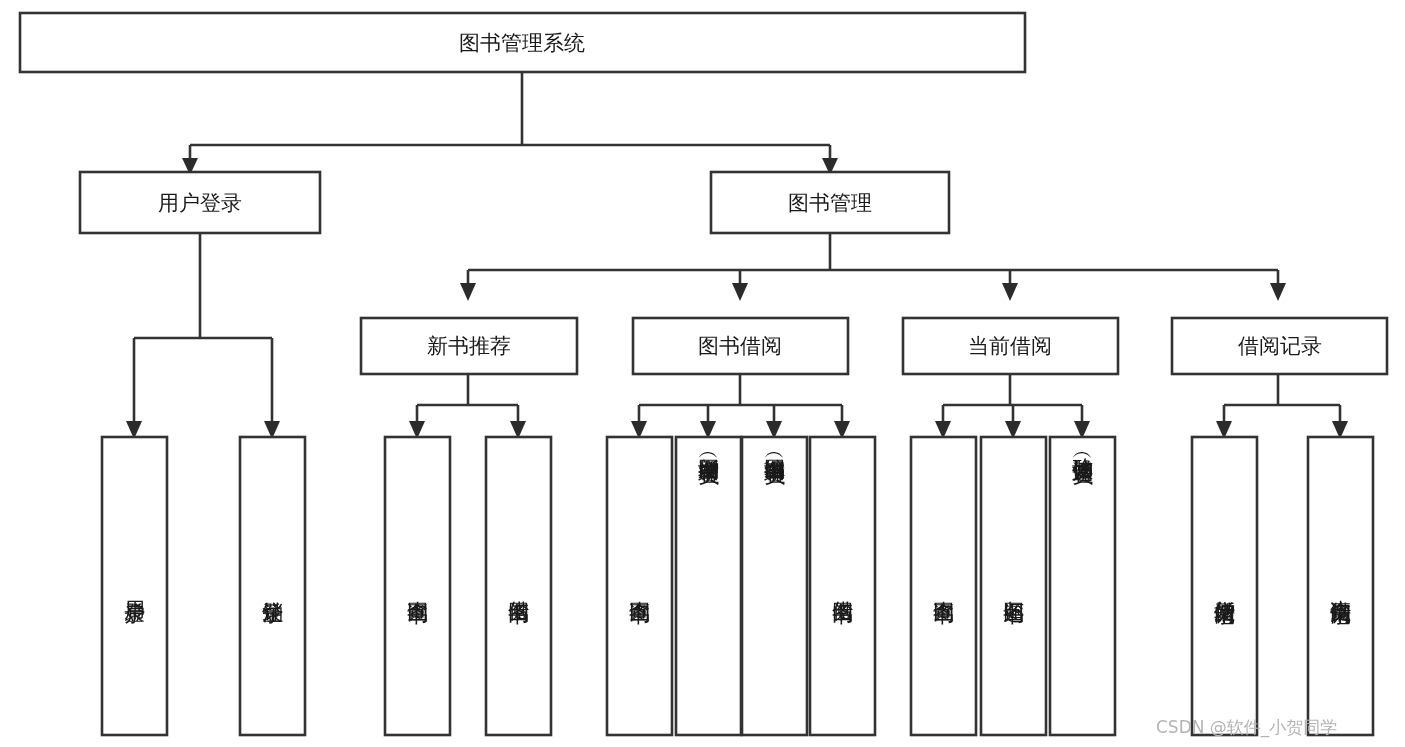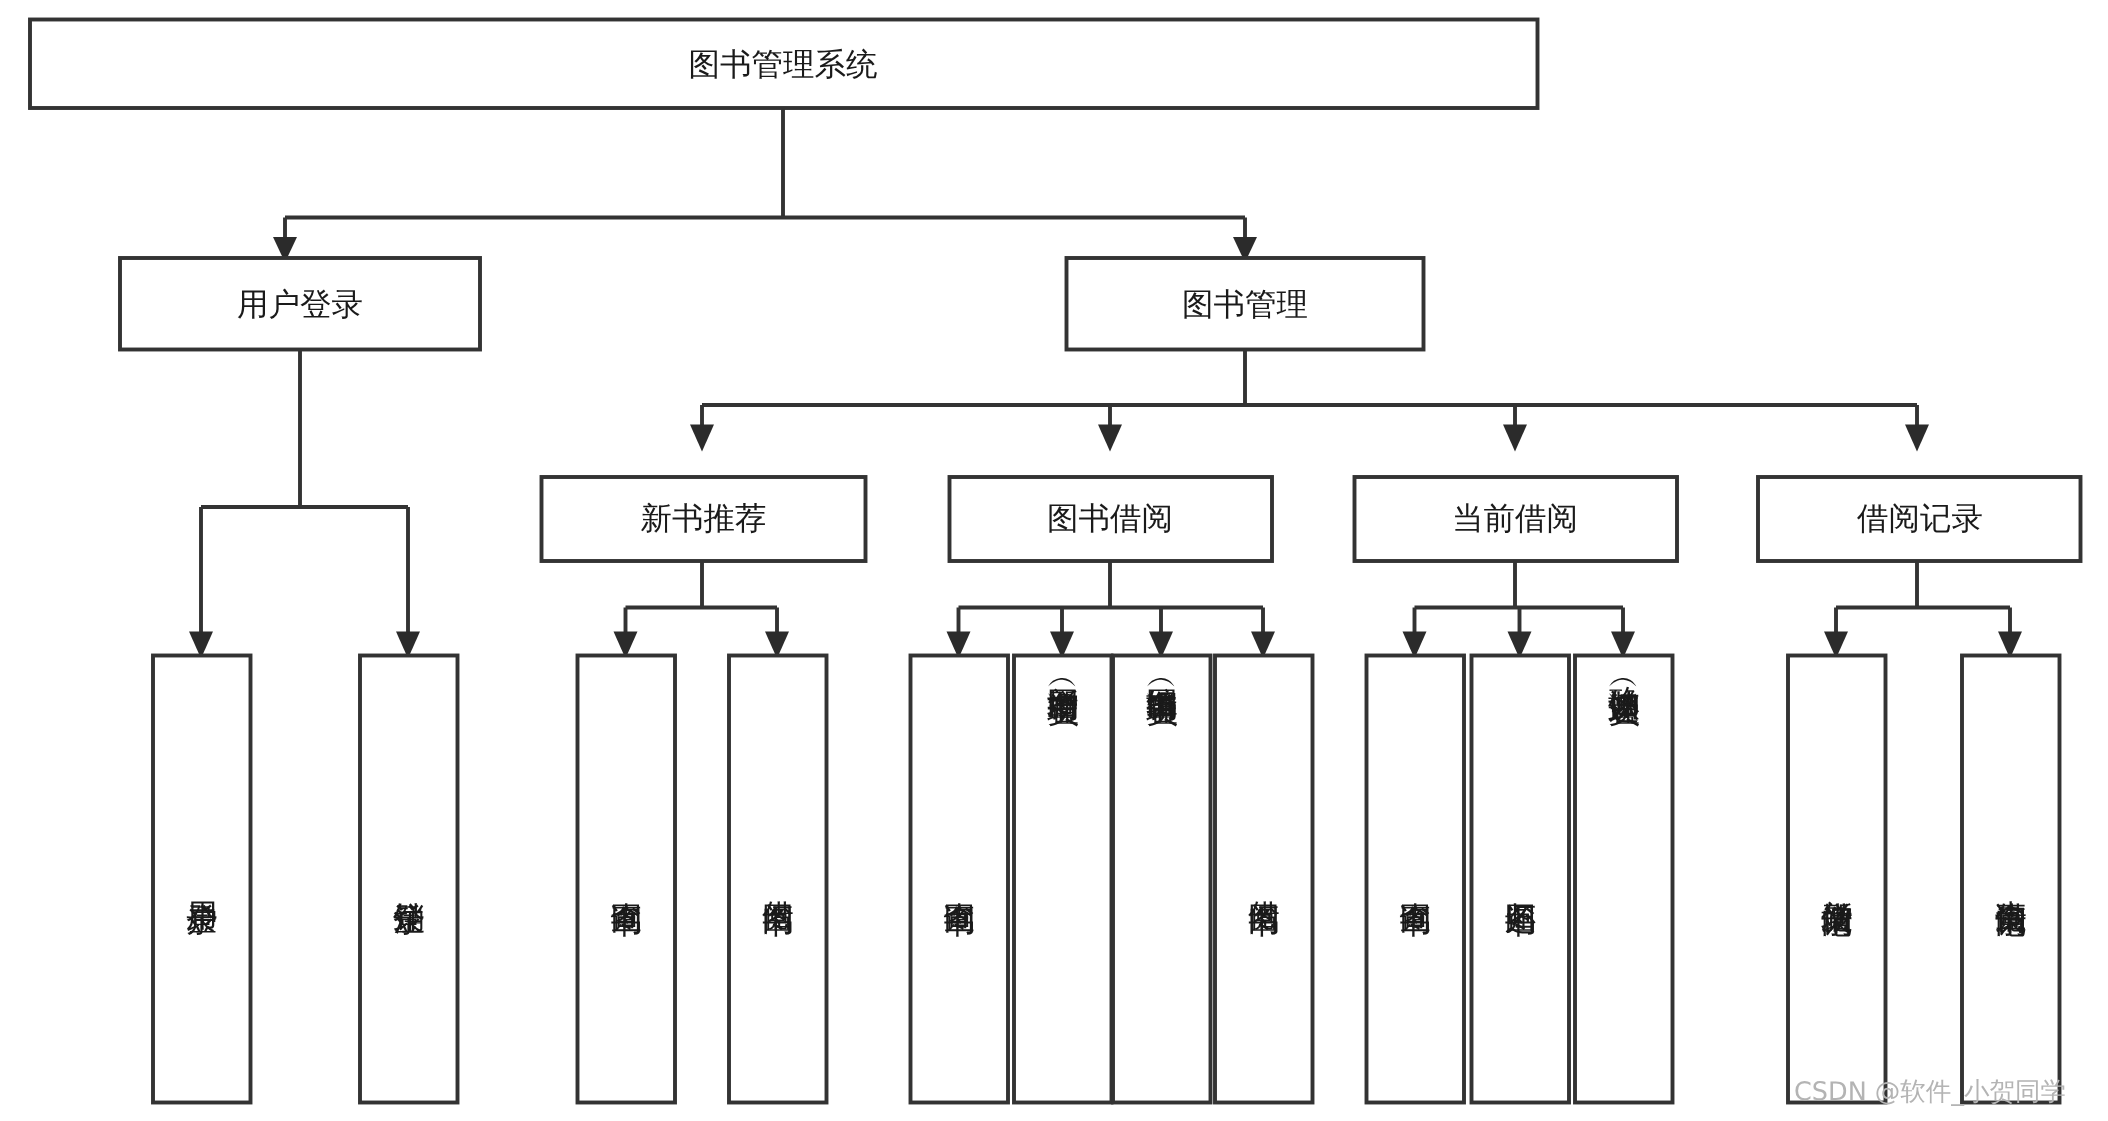--- a/index.html
+++ b/index.html
@@ -248,15 +248,15 @@
     <span class="leaf-label">确认归还（管理员）</span>
   </div>
 
   <div class="leaf-label-wrap" style="left:1192px; top:437px; width:65px; height:298px;">
     <span class="leaf-label">新增借阅记录</span>
   </div>
   <div class="leaf-label-wrap" style="left:1308px; top:437px; width:65px; height:298px;">
     <span class="leaf-label">查询借阅记录</span>
   </div>
 
-  <div class="watermark" style="left:1196px; top:716px;">CSDN @软件_小贺同学</div>
+  <div class="watermark" style="left:1156px; top:716px;">CSDN @软件_小贺同学</div>
 
 </div>
 
 </body></html>

